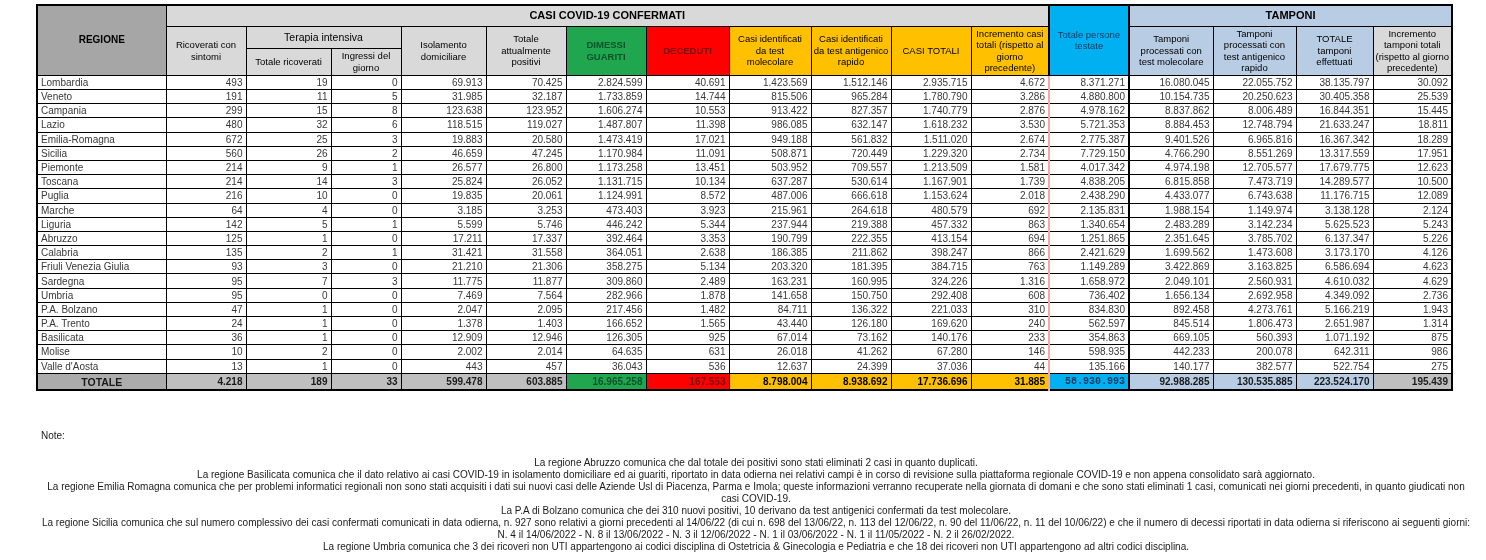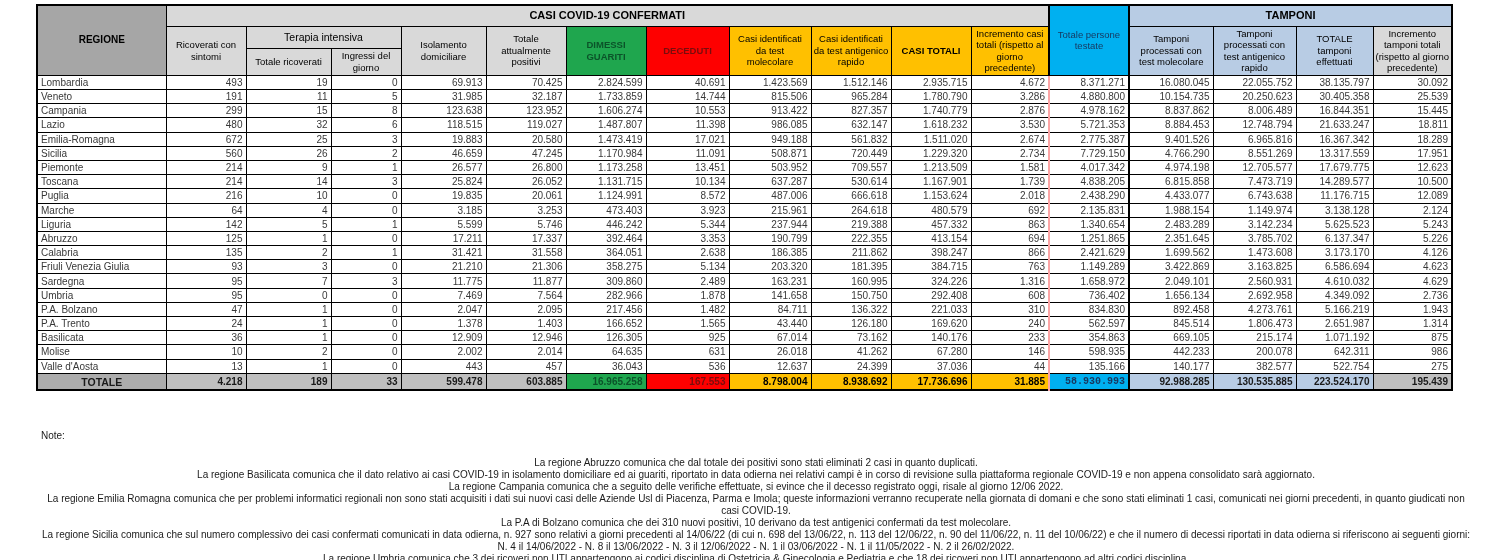--- a/index.html
+++ b/index.html
@@ -8,21 +8,21 @@
   table{border-collapse:collapse;table-layout:fixed;border:2px solid #000;}
   th,td{border:1px solid #000;overflow:hidden;box-sizing:border-box;}
   thead th{background:#D9D9D9;font-size:9.5px;font-weight:normal;text-align:center;
     vertical-align:middle;padding:1px 2px;line-height:1.22;color:#000;}
   thead th.band{font-weight:bold;font-size:11px;height:21px;}
   thead th.ti-band{font-size:10.5px;height:22px;}
   thead th.regione-head{background:#A6A6A6;font-weight:bold;font-size:10px;}
   thead th.green-h{background:#1FA64E;color:#0B5329;font-weight:bold;}
   thead th.red-h{background:#FE0000;color:#7A0C0C;font-weight:bold;}
   thead th.orange-h{background:#FFC000;}
-  thead th.orange-h.caps{font-weight:bold;}
+  thead th.orange-h.caps{font-weight:normal;}
   thead th.cyan-h{background:#00B0F0;color:#17375E;border-left:2px solid #000;border-right:2px solid #000;}
   thead th.lav-h{background:#B8CCE4;}
   thead th.band-tamponi{background:#B8CCE4;}
   thead th.grey-h{background:#D9D9D9;}
   tbody td{font-size:10px;height:14.2px;padding:0 3px;color:#383838;background:#fff;}
   tbody td.region{text-align:left;}
   tbody td.num{text-align:right;}
   tfoot td{font-size:10px;font-weight:bold;height:17px;padding:0 3px;text-align:right;color:#1a1a1a;}
   tfoot td.t-label{background:#ACACAC;text-align:center;font-size:10.5px;}
   tfoot td.t-grey{background:#BFBFBF;}
@@ -439,21 +439,21 @@
           <td class="num">12.909</td>
           <td class="num">12.946</td>
           <td class="num">126.305</td>
           <td class="num">925</td>
           <td class="num">67.014</td>
           <td class="num">73.162</td>
           <td class="num">140.176</td>
           <td class="num">233</td>
           <td class="num">354.863</td>
           <td class="num">669.105</td>
-          <td class="num">215.174</td>
+          <td class="num">560.393</td>
           <td class="num">1.071.192</td>
           <td class="num">875</td>
         </tr>
         <tr>
           <td class="region">Molise</td>
           <td class="num">10</td>
           <td class="num">2</td>
           <td class="num">0</td>
           <td class="num">2.002</td>
           <td class="num">2.014</td>
@@ -511,19 +511,18 @@
         </tr>
     </tfoot>
   </table>
 </div>
 
 <div class="notes">
   <div class="notes-title">Note:</div>
   <div>
       <div class="note">La regione Abruzzo comunica che dal totale dei positivi sono stati eliminati 2 casi in quanto duplicati.</div>
       <div class="note">La regione Basilicata comunica che il dato relativo ai casi COVID-19 in isolamento domiciliare ed ai guariti, riportato in data odierna nei relativi campi è in corso di revisione sulla piattaforma regionale COVID-19 e non appena consolidato sarà aggiornato.</div>
-      <div class="note">La regione Campania comunica che a seguito delle verifiche effettuate, si evince che il decesso registrato oggi, risale al giorno 12/06 2022.</div>
       <div class="note">La regione Emilia Romagna comunica che per problemi informatici regionali non sono stati acquisiti i dati sui nuovi casi delle Aziende Usl di Piacenza, Parma e Imola; queste informazioni verranno recuperate nella giornata di domani e che sono stati eliminati 1 casi, comunicati nei giorni precedenti, in quanto giudicati non casi COVID-19.</div>
       <div class="note">La P.A di Bolzano comunica che dei 310 nuovi positivi, 10  derivano da test antigenici confermati da test molecolare.</div>
       <div class="note">La regione Sicilia comunica che sul numero complessivo dei casi confermati comunicati in data odierna, n. 927 sono relativi a giorni precedenti al 14/06/22 (di cui n. 698 del 13/06/22, n. 113 del 12/06/22, n. 90 del 11/06/22, n. 11 del 10/06/22) e che il numero di decessi riportati in data odierna si riferiscono ai seguenti giorni: N. 4 il 14/06/2022 - N. 8 il 13/06/2022 - N. 3 il 12/06/2022 - N. 1 il 03/06/2022 - N. 1 il 11/05/2022 - N. 2 il 26/02/2022.</div>
       <div class="note">La regione Umbria comunica che 3 dei ricoveri non UTI appartengono ai codici disciplina di Ostetricia &amp; Ginecologia e Pediatria e che 18 dei ricoveri non UTI appartengono ad altri codici disciplina.</div>
     </div>
 </div>
 
 </body></html>

